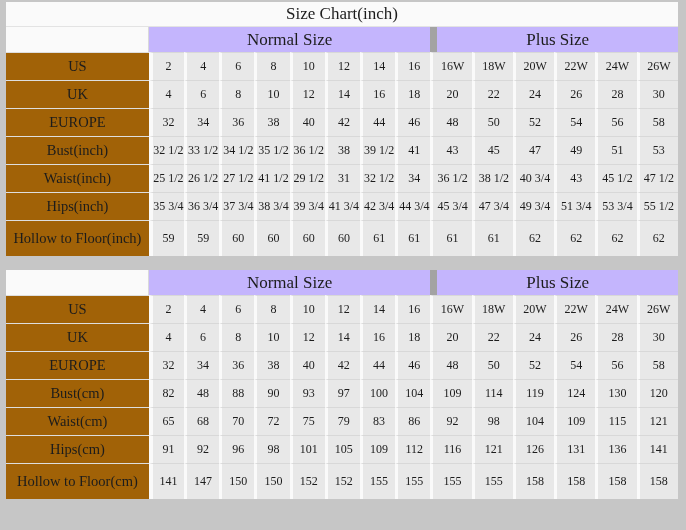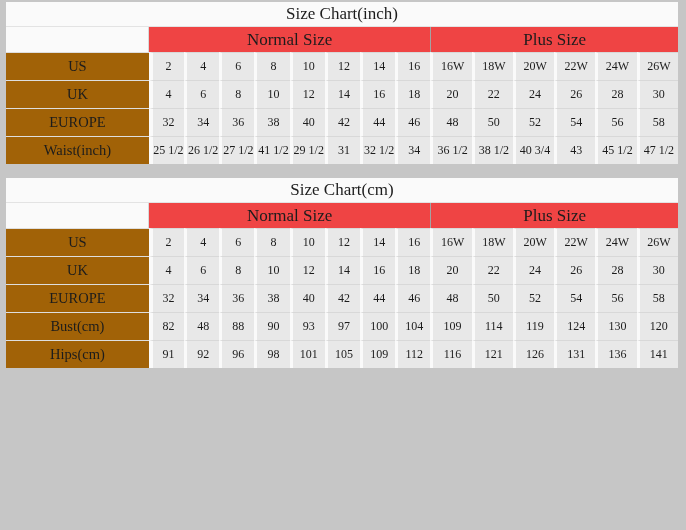--- a/index.html
+++ b/index.html
@@ -38,24 +38,24 @@
     background: #fafafa;
     font-size: 17px;
     border-bottom: 1px solid #e3e3e3;
   }
   .corner-cell {
     background: #fafafa;
     border-right: 1px solid #d9d9d9;
   }
   .group-cell {
     height: 25px;
-    background: #ef4444;
+    background: #c4b5fd;
     font-size: 17px;
   }
-  .group-cell.group-plus { border-left: 1px solid #a3a3a3; }
+  .group-cell.group-plus { border-left: 7px solid #a3a3a3; }
 
   .data-row td { height: 27px; }
   .data-row.last-row td { height: 35px; }
 
   .label-cell {
     background: #a16207;
     border-top: 1px solid #dedede;
     font-size: 14.5px;
   }
   .value-cell {
@@ -142,36 +142,87 @@
           <td class="value-cell">44</td>
           <td class="value-cell">46</td>
           <td class="value-cell">48</td>
           <td class="value-cell">50</td>
           <td class="value-cell">52</td>
           <td class="value-cell">54</td>
           <td class="value-cell">56</td>
           <td class="value-cell">58</td>
         </tr>
         <tr class="data-row">
+          <td class="label-cell">Bust(inch)</td>
+          <td class="value-cell first-value">32 1/2</td>
+          <td class="value-cell">33 1/2</td>
+          <td class="value-cell">34 1/2</td>
+          <td class="value-cell">35 1/2</td>
+          <td class="value-cell">36 1/2</td>
+          <td class="value-cell">38</td>
+          <td class="value-cell">39 1/2</td>
+          <td class="value-cell">41</td>
+          <td class="value-cell">43</td>
+          <td class="value-cell">45</td>
+          <td class="value-cell">47</td>
+          <td class="value-cell">49</td>
+          <td class="value-cell">51</td>
+          <td class="value-cell">53</td>
+        </tr>
+        <tr class="data-row">
           <td class="label-cell">Waist(inch)</td>
           <td class="value-cell first-value">25 1/2</td>
           <td class="value-cell">26 1/2</td>
           <td class="value-cell">27 1/2</td>
           <td class="value-cell">41 1/2</td>
           <td class="value-cell">29 1/2</td>
           <td class="value-cell">31</td>
           <td class="value-cell">32 1/2</td>
           <td class="value-cell">34</td>
           <td class="value-cell">36 1/2</td>
           <td class="value-cell">38 1/2</td>
           <td class="value-cell">40 3/4</td>
           <td class="value-cell">43</td>
           <td class="value-cell">45 1/2</td>
           <td class="value-cell">47 1/2</td>
         </tr>
+        <tr class="data-row">
+          <td class="label-cell">Hips(inch)</td>
+          <td class="value-cell first-value">35 3/4</td>
+          <td class="value-cell">36 3/4</td>
+          <td class="value-cell">37 3/4</td>
+          <td class="value-cell">38 3/4</td>
+          <td class="value-cell">39 3/4</td>
+          <td class="value-cell">41 3/4</td>
+          <td class="value-cell">42 3/4</td>
+          <td class="value-cell">44 3/4</td>
+          <td class="value-cell">45 3/4</td>
+          <td class="value-cell">47 3/4</td>
+          <td class="value-cell">49 3/4</td>
+          <td class="value-cell">51 3/4</td>
+          <td class="value-cell">53 3/4</td>
+          <td class="value-cell">55 1/2</td>
+        </tr>
+        <tr class="data-row last-row">
+          <td class="label-cell">Hollow to Floor(inch)</td>
+          <td class="value-cell first-value">59</td>
+          <td class="value-cell">59</td>
+          <td class="value-cell">60</td>
+          <td class="value-cell">60</td>
+          <td class="value-cell">60</td>
+          <td class="value-cell">60</td>
+          <td class="value-cell">61</td>
+          <td class="value-cell">61</td>
+          <td class="value-cell">61</td>
+          <td class="value-cell">61</td>
+          <td class="value-cell">62</td>
+          <td class="value-cell">62</td>
+          <td class="value-cell">62</td>
+          <td class="value-cell">62</td>
+        </tr>
       </tbody>
     </table>
   <table class="size-table">
       <colgroup>
         <col class="col-label">
         <col class="col-normal">
         <col class="col-normal">
         <col class="col-normal">
         <col class="col-normal">
         <col class="col-normal">
@@ -179,23 +230,20 @@
         <col class="col-normal">
         <col class="col-normal">
         <col class="col-plus">
         <col class="col-plus">
         <col class="col-plus">
         <col class="col-plus">
         <col class="col-plus">
         <col class="col-plus">
       </colgroup>
       <tbody>
-        <tr>
-          <td colspan="15" class="title-cell">Size Chart(cm)</td>
-        </tr>
         <tr>
           <td class="corner-cell"></td>
           <td colspan="8" class="group-cell">Normal Size</td>
           <td colspan="6" class="group-cell group-plus">Plus Size</td>
         </tr>
         <tr class="data-row">
           <td class="label-cell">US</td>
           <td class="value-cell first-value">2</td>
           <td class="value-cell">4</td>
           <td class="value-cell">6</td>
@@ -256,31 +304,65 @@
           <td class="value-cell">100</td>
           <td class="value-cell">104</td>
           <td class="value-cell">109</td>
           <td class="value-cell">114</td>
           <td class="value-cell">119</td>
           <td class="value-cell">124</td>
           <td class="value-cell">130</td>
           <td class="value-cell">120</td>
         </tr>
         <tr class="data-row">
+          <td class="label-cell">Waist(cm)</td>
+          <td class="value-cell first-value">65</td>
+          <td class="value-cell">68</td>
+          <td class="value-cell">70</td>
+          <td class="value-cell">72</td>
+          <td class="value-cell">75</td>
+          <td class="value-cell">79</td>
+          <td class="value-cell">83</td>
+          <td class="value-cell">86</td>
+          <td class="value-cell">92</td>
+          <td class="value-cell">98</td>
+          <td class="value-cell">104</td>
+          <td class="value-cell">109</td>
+          <td class="value-cell">115</td>
+          <td class="value-cell">121</td>
+        </tr>
+        <tr class="data-row">
           <td class="label-cell">Hips(cm)</td>
           <td class="value-cell first-value">91</td>
           <td class="value-cell">92</td>
           <td class="value-cell">96</td>
           <td class="value-cell">98</td>
           <td class="value-cell">101</td>
           <td class="value-cell">105</td>
           <td class="value-cell">109</td>
           <td class="value-cell">112</td>
           <td class="value-cell">116</td>
           <td class="value-cell">121</td>
           <td class="value-cell">126</td>
           <td class="value-cell">131</td>
           <td class="value-cell">136</td>
           <td class="value-cell">141</td>
         </tr>
+        <tr class="data-row last-row">
+          <td class="label-cell">Hollow to Floor(cm)</td>
+          <td class="value-cell first-value">141</td>
+          <td class="value-cell">147</td>
+          <td class="value-cell">150</td>
+          <td class="value-cell">150</td>
+          <td class="value-cell">152</td>
+          <td class="value-cell">152</td>
+          <td class="value-cell">155</td>
+          <td class="value-cell">155</td>
+          <td class="value-cell">155</td>
+          <td class="value-cell">155</td>
+          <td class="value-cell">158</td>
+          <td class="value-cell">158</td>
+          <td class="value-cell">158</td>
+          <td class="value-cell">158</td>
+        </tr>
       </tbody>
     </table>
 </div>
 
 </body></html>

